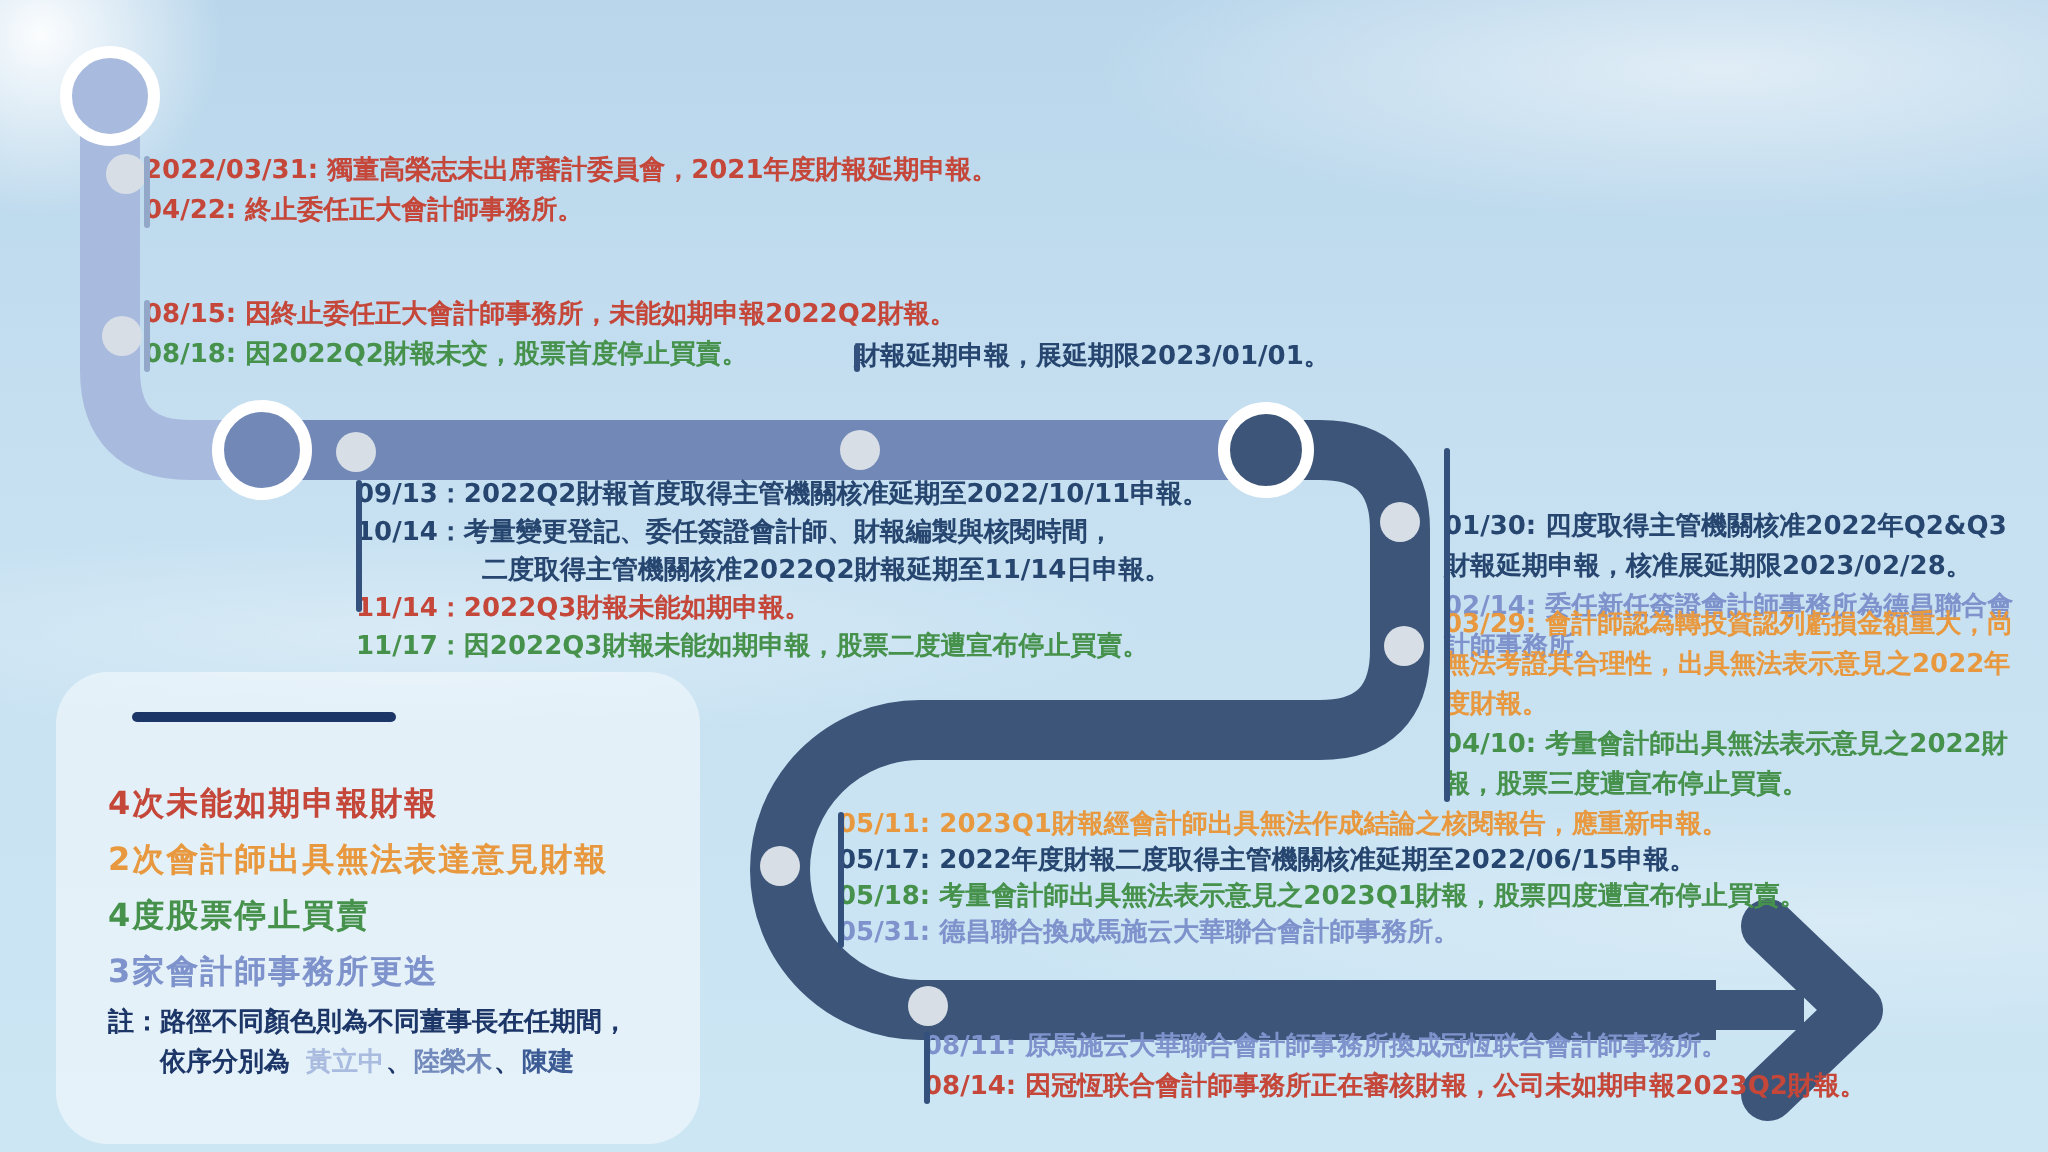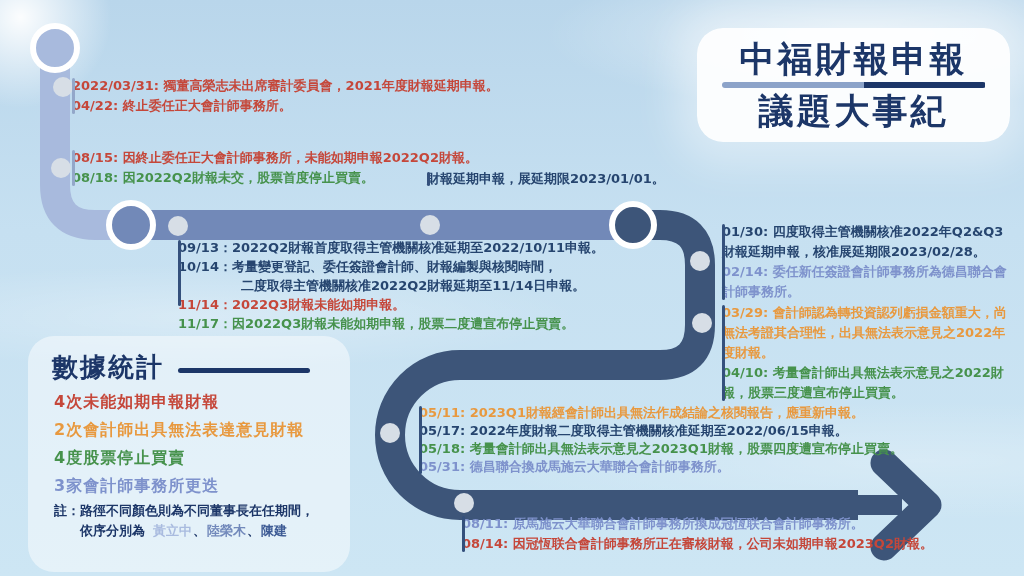--- a/index.html
+++ b/index.html
@@ -68,28 +68,20 @@
     <circle cx="700" cy="261" r="10" fill="#d7dee6"></circle>
     <circle cx="702" cy="323" r="10" fill="#d7dee6"></circle>
     <circle cx="390" cy="433" r="10" fill="#d7dee6"></circle>
     <circle cx="464" cy="503" r="10" fill="#d7dee6"></circle>
 
     <circle cx="55" cy="48" r="22" stroke-width="6" fill="#a8badd" stroke="#ffffff"></circle>
     <circle cx="131" cy="225" r="22" stroke-width="6" fill="#7289b8" stroke="#ffffff"></circle>
     <circle cx="633" cy="225" r="21" stroke-width="6" fill="#3d5579" stroke="#ffffff"></circle>
   </svg>
 
-  <div class="title-card">
-    <div class="title-line" style="color: rgb(28, 54, 104);">中福財報申報</div>
-    <div class="title-divider">
-      <span class="div-left" style="background: rgb(140, 163, 201);"></span>
-      <span class="div-right" style="background: rgb(28, 54, 104);"></span>
-    </div>
-    <div class="title-line" style="color: rgb(28, 54, 104);">議題大事紀</div>
-  </div>
 
   <div class="evt b1" style="left:72px;top:76px;--bar:#93a7c9;">
     <div class="ln" style="color: rgb(197, 71, 58);">2022/03/31: 獨董高榮志未出席審計委員會，2021年度財報延期申報。</div>
     <div class="ln" style="color: rgb(197, 71, 58);">04/22: 終止委任正大會計師事務所。</div>
   </div>
 
   <div class="evt b2" style="left:72px;top:148px;--bar:#93a7c9;">
     <div class="ln" style="color: rgb(197, 71, 58);">08/15: 因終止委任正大會計師事務所，未能如期申報2022Q2財報。</div>
     <div class="ln" style="color: rgb(70, 146, 76);">08/18: 因2022Q2財報未交，股票首度停止買賣。</div>
   </div>
@@ -100,21 +92,21 @@
 
   <div class="evt b4" style="left:178px;top:238px;">
     <div class="ln" style="color: rgb(38, 69, 111);">09/13：2022Q2財報首度取得主管機關核准延期至2022/10/11申報。</div>
     <div class="ln" style="color: rgb(38, 69, 111);">10/14：考量變更登記、委任簽證會計師、財報編製與核閱時間，</div>
     <div class="ln indent" style="color: rgb(38, 69, 111);">二度取得主管機關核准2022Q2財報延期至11/14日申報。</div>
     <div class="ln" style="color: rgb(197, 71, 58);">11/14：2022Q3財報未能如期申報。</div>
     <div class="ln" style="color: rgb(70, 146, 76);">11/17：因2022Q3財報未能如期申報，股票二度遭宣布停止買賣。</div>
   </div>
 
   <div class="evt b5 wrap" style="left:722px;top:222px;">
-    <div class="ln" style="color: rgb(38, 69, 111);">01/30: 四度取得主管機關核准2022年Q2&amp;Q3財報延期申報，核准展延期限2023/02/28。</div>
+    <div class="ln" style="color: rgb(38, 69, 111); margin-top: 32px;">01/30: 四度取得主管機關核准2022年Q2&amp;Q3財報延期申報，核准展延期限2023/02/28。</div>
     <div class="ln" style="color: rgb(126, 146, 204);">02/14: 委任新任簽證會計師事務所為德昌聯合會計師事務所。</div>
   </div>
 
   <div class="evt b6 wrap" style="left:722px;top:303px;">
     <div class="ln" style="color: rgb(232, 153, 63);">03/29: 會計師認為轉投資認列虧損金額重大，尚無法考證其合理性，出具無法表示意見之2022年度財報。</div>
     <div class="ln" style="color: rgb(70, 146, 76);">04/10: 考量會計師出具無法表示意見之2022財報，股票三度遭宣布停止買賣。</div>
   </div>
 
   <div class="evt b7" style="left:419px;top:404px;">
     <div class="ln" style="color: rgb(232, 153, 63);">05/11: 2023Q1財報經會計師出具無法作成結論之核閱報告，應重新申報。</div>
@@ -123,21 +115,20 @@
     <div class="ln" style="color: rgb(126, 146, 204);">05/31: 德昌聯合換成馬施云大華聯合會計師事務所。</div>
   </div>
 
   <div class="evt b8" style="left:462px;top:514px;">
     <div class="ln" style="color: rgb(126, 146, 204);">08/11: 原馬施云大華聯合會計師事務所換成冠恆联合會計師事務所。</div>
     <div class="ln" style="color: rgb(197, 71, 58);">08/14: 因冠恆联合會計師事務所正在審核財報，公司未如期申報2023Q2財報。</div>
   </div>
 
   <div class="stats-panel">
     <div class="stats-header">
-      <span class="stats-title" style="color: rgb(28, 54, 104);">數據統計</span>
       <span class="stats-rule" style="background: rgb(28, 54, 104);"></span>
     </div>
     <div class="stat-item" style="top: 56px; color: rgb(197, 71, 58);">4次未能如期申報財報</div>
     <div class="stat-item" style="top: 84px; color: rgb(232, 153, 63);">2次會計師出具無法表達意見財報</div>
     <div class="stat-item" style="top: 112px; color: rgb(70, 146, 76);">4度股票停止買賣</div>
     <div class="stat-item" style="top: 140px; color: rgb(126, 146, 204);">3家會計師事務所更迭</div>
     <div class="note" style="left: 26px; top: 166px; color: rgb(28, 54, 104);">註：路徑不同顏色則為不同董事長在任期間，</div>
     <div class="note note2" style="left:52px;top:186px;">
       <span class="prefix" style="color: rgb(28, 54, 104);">依序分別為</span><span style="color: rgb(169, 187, 223);">黃立中</span><span class="sep" style="color: rgb(28, 54, 104);">、</span><span style="color: rgb(114, 137, 187);">陸榮木</span><span class="sep" style="color: rgb(28, 54, 104);">、</span><span style="color: rgb(60, 90, 148);">陳建</span>
     </div>

